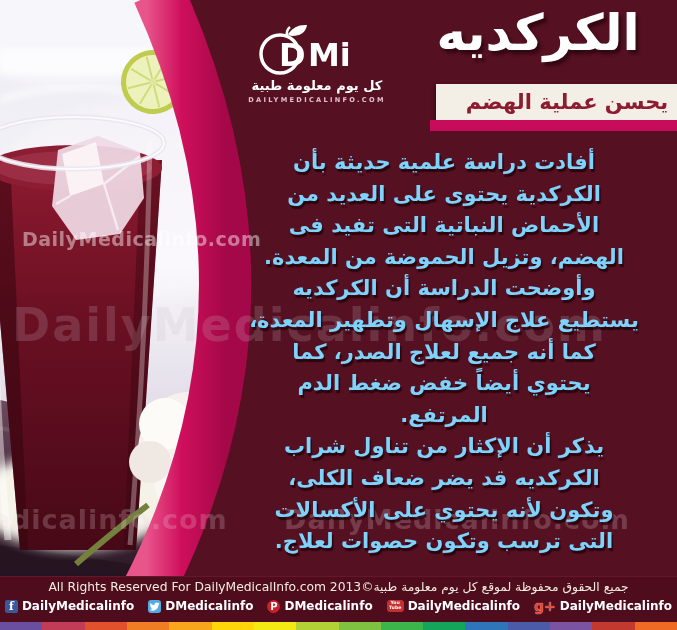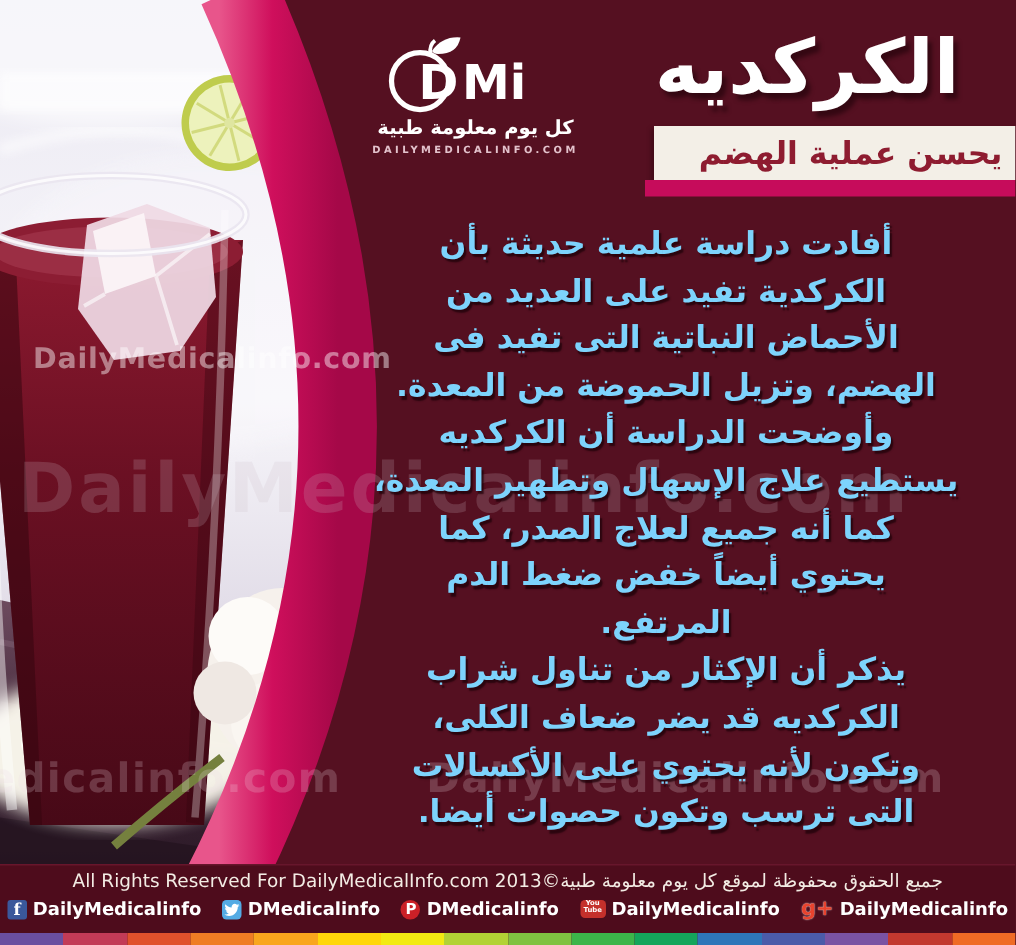--- a/index.html
+++ b/index.html
@@ -18,21 +18,21 @@
   .wm-glass{left:22px;top:228px;font-size:19px;z-index:2;letter-spacing:.5px;}
   .wm-big{left:12px;top:298px;font-size:46px;z-index:2;color:rgba(205,190,200,.20);letter-spacing:2px;}
   .wm-bottom{left:-118px;top:504px;font-size:27px;z-index:2;color:rgba(235,220,228,.22);word-spacing:46px;letter-spacing:1px;}
 
   
   .logo{position:absolute;left:246px;top:24px;width:142px;z-index:3;text-align:center;}
   .logo-tagline{color:#fff;font-size:13px;font-weight:bold;direction:rtl;margin-top:-2px;}
   .logo-site{color:#e3c2cc;font-size:6.6px;font-weight:bold;letter-spacing:2.3px;margin-top:3px;}
 
   .main-title{
-    position:absolute;right:14px;top:16px;width:250px;z-index:3;
+    position:absolute;right:14px;top:4px;width:250px;z-index:3;
     color:#fff;font-size:50px;font-weight:bold;text-align:center;direction:rtl;
     text-shadow:3px 4px 3px rgba(25,0,8,.55);
   }
   .subtitle-box{
     position:absolute;left:436px;right:0;top:84px;height:36px;z-index:3;
     background:#f3efe7;display:flex;align-items:center;justify-content:center;
     box-shadow:-2px 2px 3px rgba(30,0,10,.35);
   }
   .subtitle-text{color:#8e1c30;font-size:21px;font-weight:bold;direction:rtl;margin-left:21px;}
   .subtitle-stripe{
@@ -185,32 +185,32 @@
   </div>
 
   <div class="main-title">الكركديه</div>
   <div class="subtitle-box">
     <span class="subtitle-text">يحسن عملية الهضم</span>
   </div>
   <div class="subtitle-stripe"></div>
 
   <div class="body-text">
     <div>أفادت دراسة علمية حديثة بأن</div>
-    <div>الكركدية تفيد على العديد من</div>
+    <div>الكركدية يحتوى على العديد من</div>
     <div>الأحماض النباتية التى تفيد فى</div>
     <div>الهضم، وتزيل الحموضة من المعدة.</div>
     <div>وأوضحت الدراسة أن الكركديه</div>
     <div>يستطيع علاج الإسهال وتطهير المعدة،</div>
     <div>كما أنه جميع لعلاج الصدر، كما</div>
     <div>يحتوي أيضاً خفض ضغط الدم</div>
     <div>المرتفع.</div>
     <div>يذكر أن الإكثار من تناول شراب</div>
     <div>الكركديه قد يضر ضعاف الكلى،</div>
     <div>وتكون لأنه يحتوي على الأكسالات</div>
-    <div>التى ترسب وتكون حصوات أيضا.</div>
+    <div>التى ترسب وتكون حصوات لعلاج.</div>
   </div>
 
   <div class="footer">
     <div class="copyright">All Rights Reserved For DailyMedicalInfo.com 2013©جميع الحقوق محفوظة لموقع كل يوم معلومة طبية</div>
     <div class="social-row">
       <span class="social-item">
         <span class="ic ic-fb">f</span>
         <span class="social-label">DailyMedicalinfo</span>
       </span>
       <span class="social-item">

